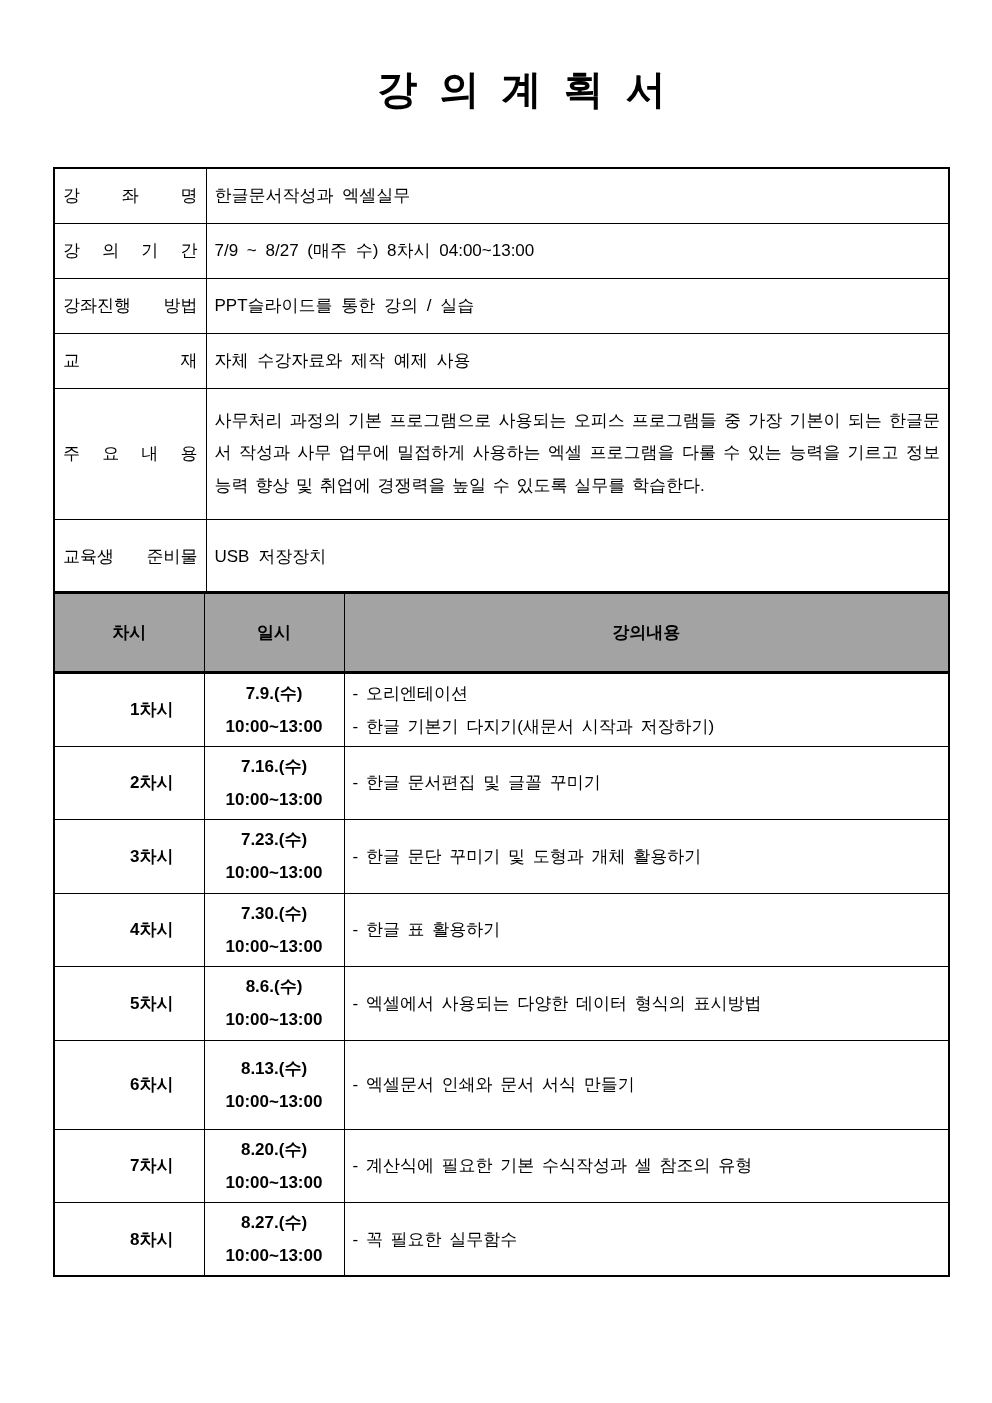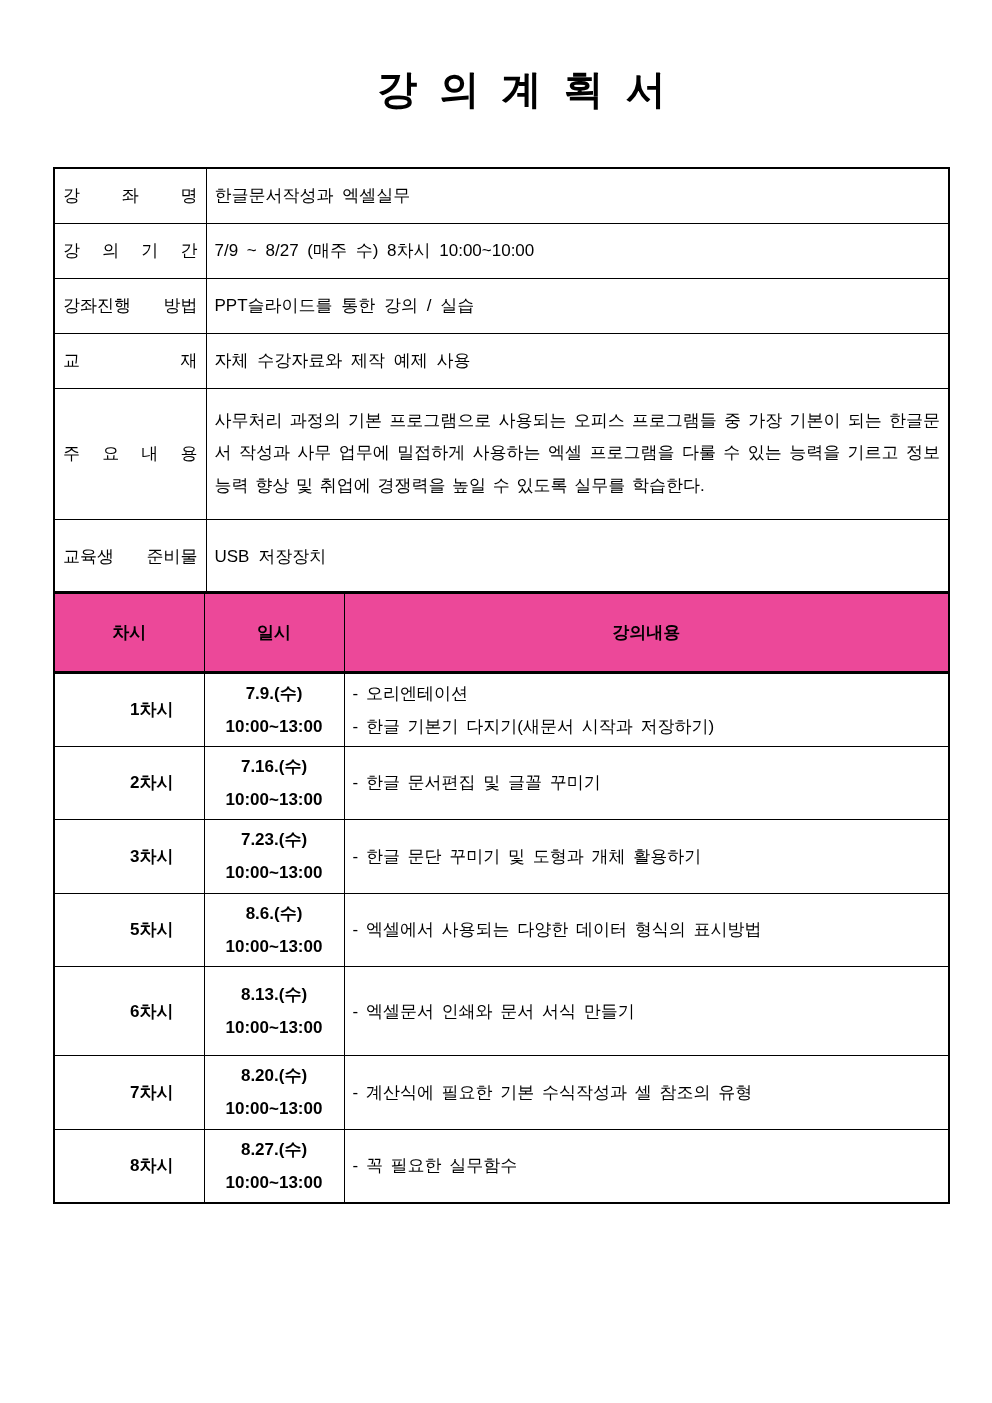--- a/index.html
+++ b/index.html
@@ -50,21 +50,21 @@
     vertical-align: middle;
     word-spacing: 4px;
     text-align: left;
   }
   #info-table td.value-cell.justify-para {
     text-align: justify;
     line-height: 32.5px;
     word-spacing: 2px;
   }
   #schedule-table th {
-    background: #ec4899;
+    background: #a3a3a3;
     font-size: 17px;
     font-weight: bold;
     text-align: center;
     vertical-align: middle;
     border-top: 3px solid #000;
     border-bottom: 3px solid #000;
   }
   #schedule-table td { vertical-align: middle; }
   td.session-cell {
     font-size: 17px;
@@ -101,21 +101,21 @@
       <tr style="height:55px">
     <td class="label-cell">
           <div class="label-just">강 좌 명</div>
         </td>
     <td class="value-cell">한글문서작성과 엑셀실무</td>
   </tr>
   <tr style="height:55px">
     <td class="label-cell">
           <div class="label-just">강 의 기 간</div>
         </td>
-    <td class="value-cell">7/9 ~ 8/27 (매주 수) 8차시 10:00~10:00</td>
+    <td class="value-cell">7/9 ~ 8/27 (매주 수) 8차시 04:00~13:00</td>
   </tr>
   <tr style="height:55px">
     <td class="label-cell">
           <div class="label-just">강좌진행 방법</div>
         </td>
     <td class="value-cell">PPT슬라이드를 통한 강의 / 실습</td>
   </tr>
   <tr style="height:55px">
     <td class="label-cell">
           <div class="label-just">교 재</div>
@@ -174,20 +174,30 @@
     <td class="session-cell">3차시</td>
     <td class="datetime-cell">
       <div>7.23.(수)</div>
       <div>10:00~13:00</div>
     </td>
     <td class="content-cell">
       <div>- 한글 문단 꾸미기 및 도형과 개체 활용하기</div>
     </td>
   </tr>
   <tr style="height:73.5px">
+    <td class="session-cell">4차시</td>
+    <td class="datetime-cell">
+      <div>7.30.(수)</div>
+      <div>10:00~13:00</div>
+    </td>
+    <td class="content-cell">
+      <div>- 한글 표 활용하기</div>
+    </td>
+  </tr>
+  <tr style="height:73.5px">
     <td class="session-cell">5차시</td>
     <td class="datetime-cell">
       <div>8.6.(수)</div>
       <div>10:00~13:00</div>
     </td>
     <td class="content-cell">
       <div>- 엑셀에서 사용되는 다양한 데이터 형식의 표시방법</div>
     </td>
   </tr>
   <tr style="height:89px">

